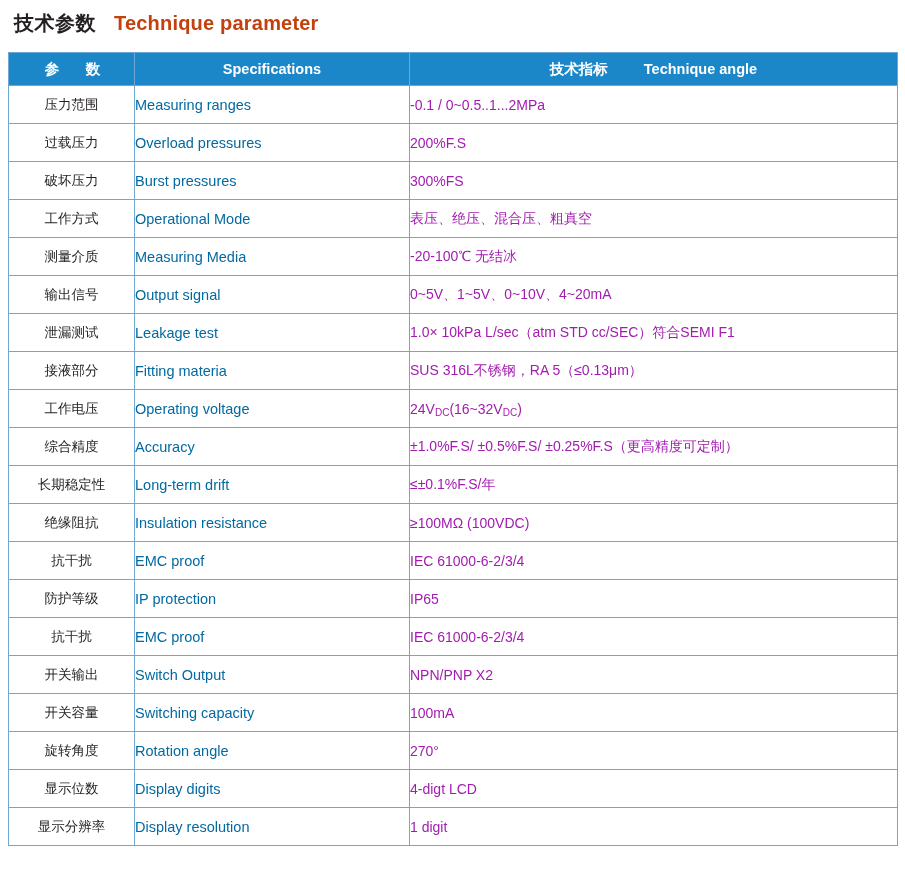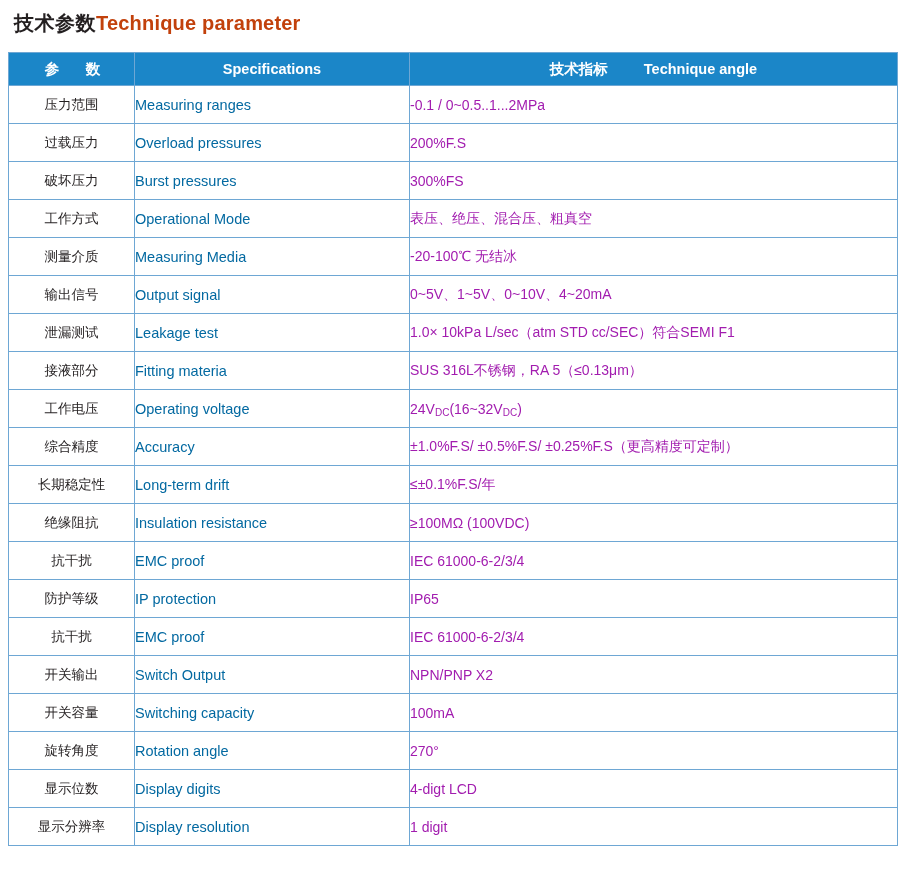--- a/index.html
+++ b/index.html
@@ -17,20 +17,21 @@
   .page {
     position: relative;
     width: 905px;
     height: 895px;
     box-sizing: border-box;
     padding: 10px 8px 0 8px;
   }
   .title-row {
     display: flex;
     align-items: baseline;
+    gap: 18px;
     padding-left: 6px;
     height: 42px;
   }
   .title-cn {
     font-size: 20px;
     font-weight: bold;
     color: #231f20;
     letter-spacing: 0.5px;
   }
   .title-en {

